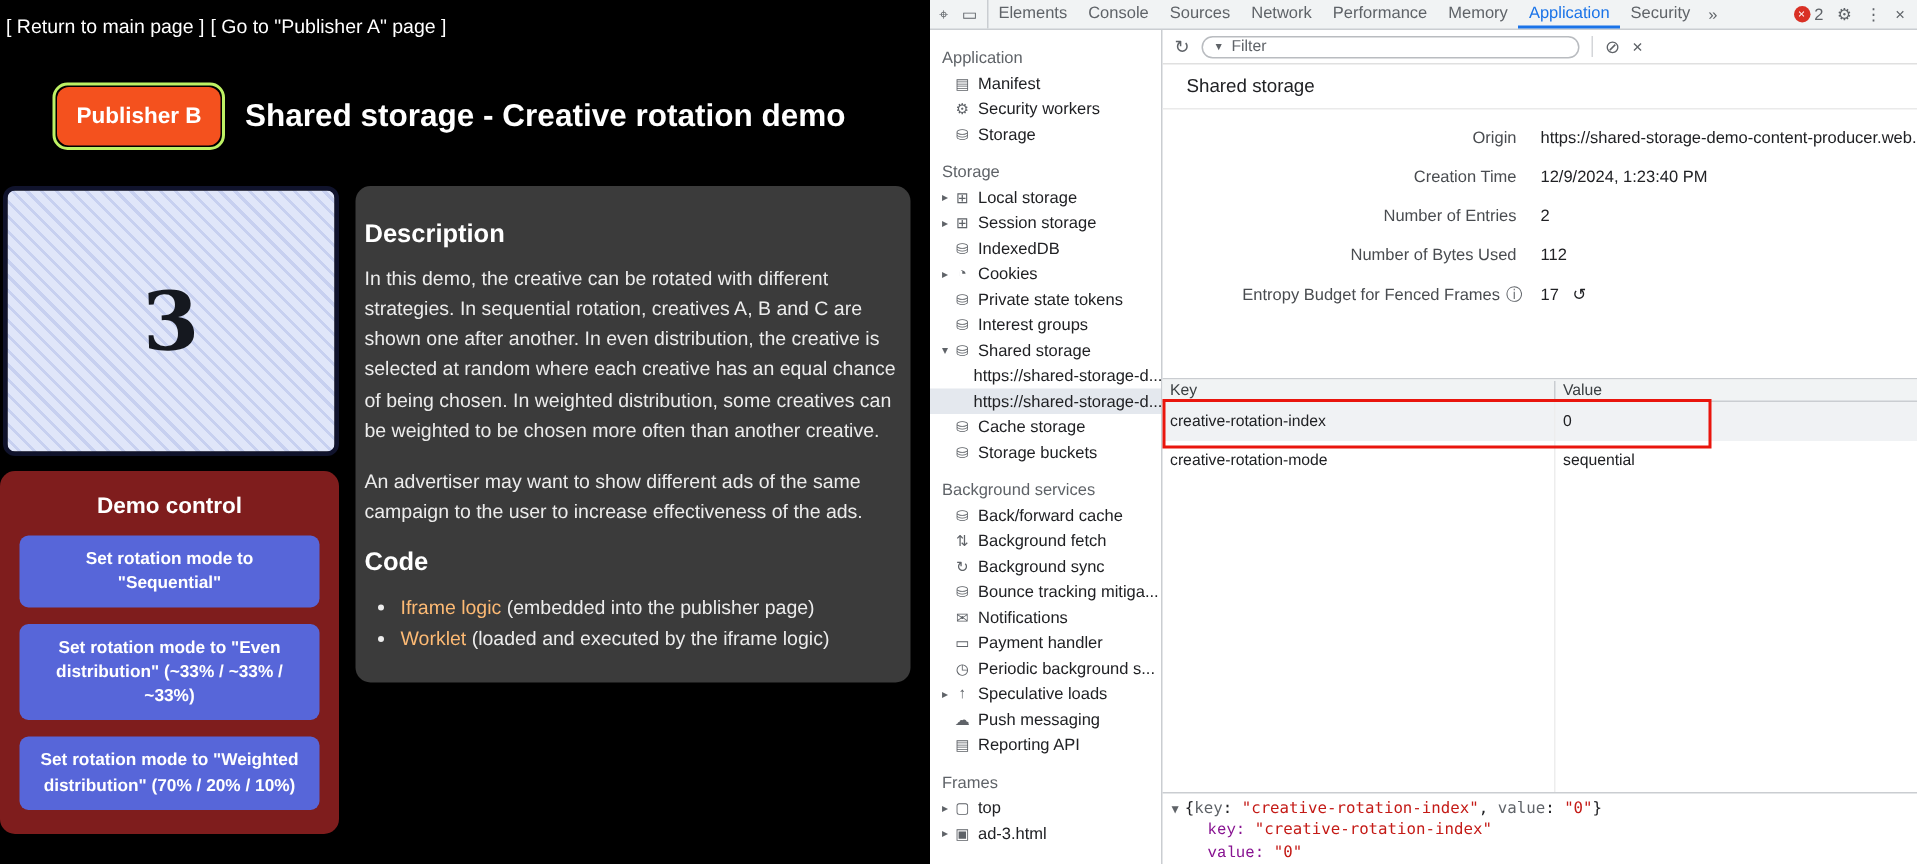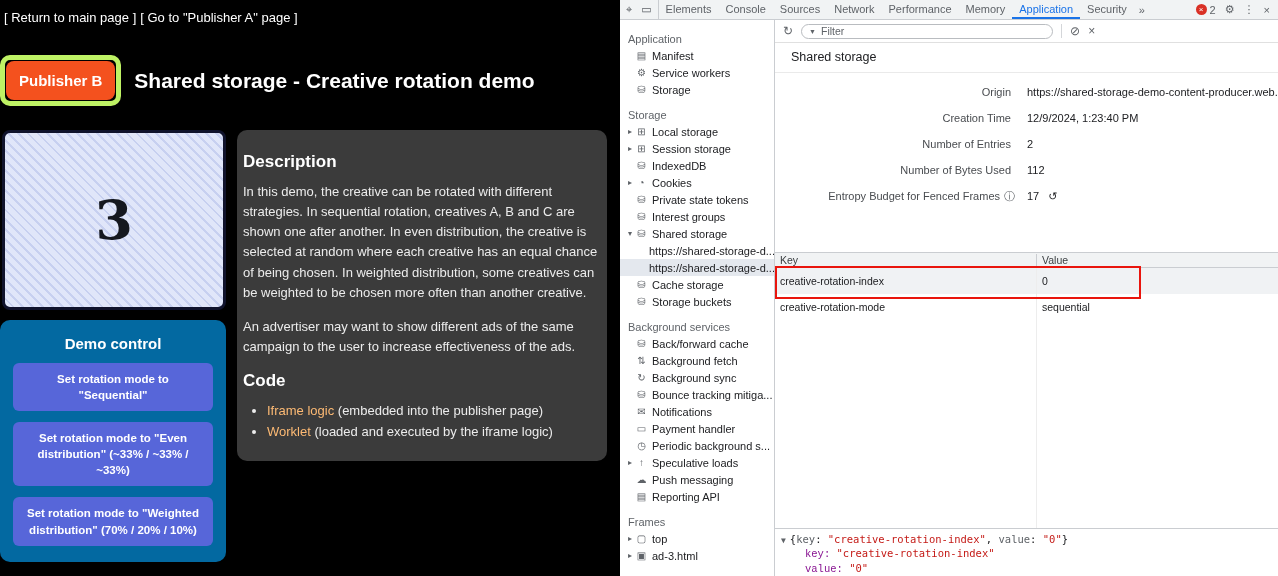--- a/index.html
+++ b/index.html
@@ -4,30 +4,30 @@
 <style>
   * { box-sizing: border-box; }
   body { margin: 0; background: #000; }
   .screen { width: 1278px; height: 576px; display: flex; overflow: hidden; font-family: "Liberation Sans", sans-serif; }
 
   
   .demo-page { width: 620px; flex: none; background: #000; color: #fff; overflow: hidden; position: relative; }
   .top-links { padding: 10px 0 0 4px; font-size: 13px; display: flex; gap: 4px; }
   .top-link { color: #fff; cursor: pointer; white-space: nowrap; }
   .header-row { display: flex; align-items: center; margin-top: 30px; }
-  .annotation-badge { display: inline-block; border: 5px solid #bef264; border-radius: 10px; padding: 1px; }
+  .annotation-badge { display: inline-block; border: 2px solid #bef264; border-radius: 10px; padding: 1px; margin-left: 35px; }
   .publisher-badge { background: #f4511e; color: #fff; font-weight: bold; font-size: 15px; font-family: inherit; border: 0; border-radius: 8px; padding: 11px 13px; cursor: pointer; }
   .page-title { font-size: 21px; font-weight: bold; margin: 0 0 0 13px; white-space: nowrap; }
   .content-row { display: flex; margin-top: 24px; align-items: flex-start; }
   .left-col { width: 226px; flex: none; }
   .creative-box { margin-left: 2px; height: 180px; border: 3px solid #10132c; border-radius: 8px;
     background: repeating-linear-gradient(45deg, #e0e6f9 0 5px, #c7d0f0 5px 7px);
     display: flex; align-items: center; justify-content: center; }
   .creative-number { font-family: "DejaVu Serif", serif; font-size: 54px; font-weight: 600; color: #15181f; transform: rotate(-2deg); }
-  .demo-panel { background: #0369a1; border-radius: 10px; margin-top: 10px; padding: 13px 13px 16px; }
+  .demo-panel { background: #7f1d1d; border-radius: 10px; margin-top: 10px; padding: 13px 13px 16px; }
   .demo-title { text-align: center; font-weight: bold; font-size: 15px; margin: 2px 0; }
   .demo-btn { display: block; width: 100%; margin-top: 11px; background: #5766d9; color: #fff; font-family: inherit; font-weight: bold;
     font-size: 11.5px; line-height: 1.4; border: 0; border-radius: 6px; padding: 8px 10px; text-align: center; cursor: pointer; }
   .desc-panel { background: #3b3b3b; border-radius: 10px; width: 370px; margin-left: 11px; padding: 14px 6px 18px; }
   .desc-heading { font-size: 17px; font-weight: bold; margin: 8px 0 10px; }
   .desc-para { font-size: 13px; line-height: 1.55; color: #ececec; margin: 0 0 14px; }
   .code-list { margin: 2px 0 0; padding-left: 24px; font-size: 13px; line-height: 1.6; color: #ececec; }
   .code-link { color: #fdba74; cursor: pointer; }
 
   
@@ -189,21 +189,21 @@
 
           <div class="sb-row item">
             <span class="sb-arrow"></span>
             <span class="sb-icon">▤</span>
             <span class="sb-label">Manifest</span>
           </div>
 
           <div class="sb-row item">
             <span class="sb-arrow"></span>
             <span class="sb-icon">⚙</span>
-            <span class="sb-label">Service workers</span>
+            <span class="sb-label">Security workers</span>
           </div>
 
           <div class="sb-row item">
             <span class="sb-arrow"></span>
             <span class="sb-icon">⛁</span>
             <span class="sb-label">Storage</span>
           </div>
 
           <div class="sb-row section">
 

